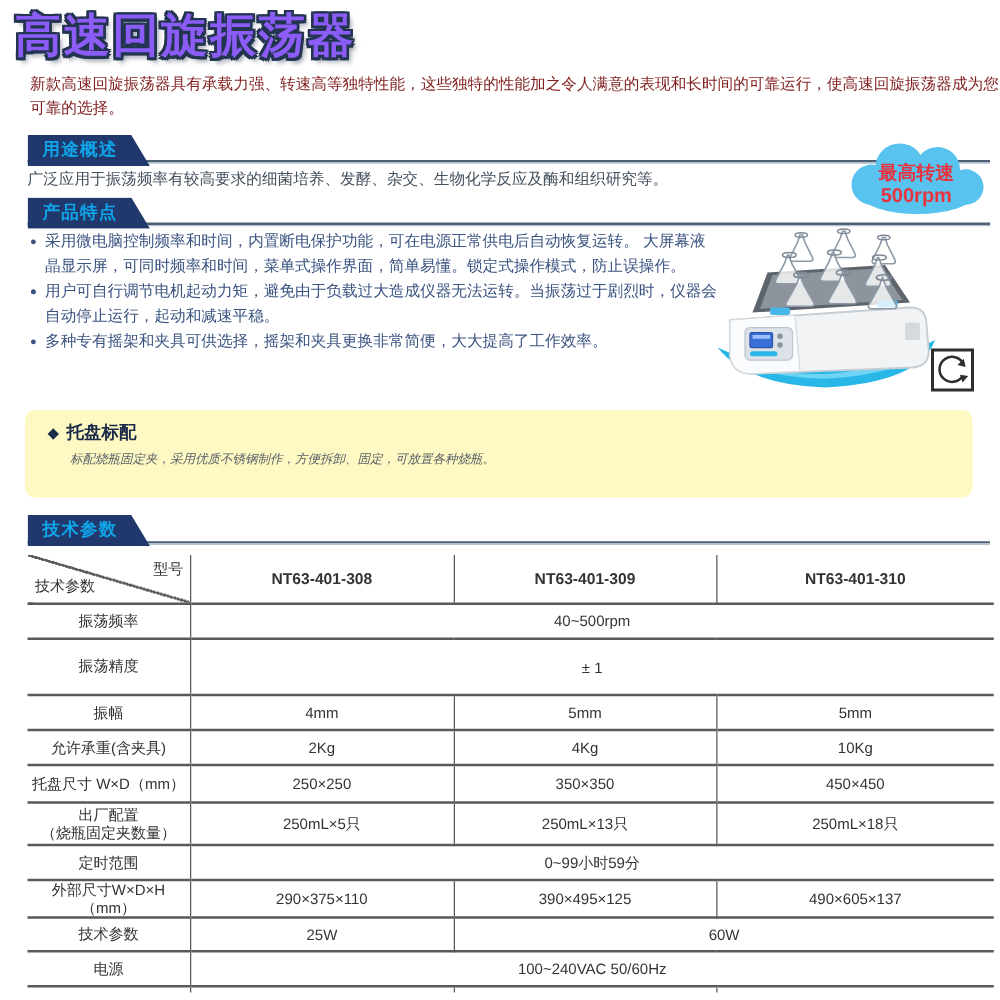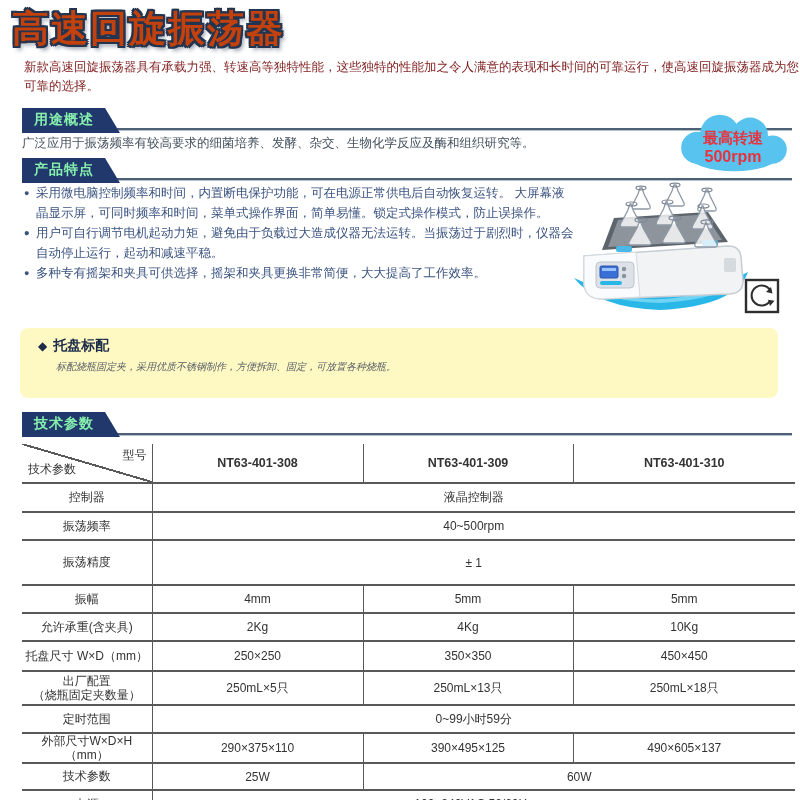--- a/index.html
+++ b/index.html
@@ -1,29 +1,29 @@
 <!DOCTYPE html>
 <html><head>
 <meta charset="utf-8">
 <style>
   html,body{margin:0;padding:0;width:800px;height:800px;overflow:hidden;background:#fff;
     font-family:"Liberation Sans","DejaVu Sans",sans-serif;-webkit-font-smoothing:antialiased;}
   .abs{position:absolute;}
   
   #page-title{
-    top:4px;left:12px;font-size:37px;font-weight:800;color:#c2410c;letter-spacing:2px;
+    top:4px;left:12px;font-size:37px;font-weight:800;color:#8b5cf6;letter-spacing:2px;
     text-shadow:
       -2px -2px 0 #22344f, 2px -2px 0 #22344f, -2px 2px 0 #22344f, 2px 2px 0 #22344f,
       -2px 0 0 #22344f, 2px 0 0 #22344f, 0 -2px 0 #22344f, 0 2px 0 #22344f,
       3px 4px 4px rgba(40,55,80,.55);
   }
   #intro{top:58px;left:8px;width:782px;font-size:12.5px;line-height:19px;color:#7f1d1d;margin-left:16px;}
   
   .sec-badge{
-    left:22px;background:#20386c;color:#86efac;font-size:14px;font-weight:bold;
+    left:22px;background:#20386c;color:#0ea5e9;font-size:14px;font-weight:bold;
     padding:3px 26px 4px 12px;letter-spacing:1px;
     clip-path:polygon(0 0,calc(100% - 15px) 0,100% 100%,0 100%);
     z-index:2;
   }
   .sec-line{
     left:22px;width:770px;height:3px;
     background:linear-gradient(to bottom,#4e6076 0,#4e6076 60%,#b3c0ce 60%,#b3c0ce 100%);
   }
   .body-text{font-size:12.5px;color:#43505d;}
   
@@ -163,24 +163,20 @@
   <tbody>
       <tr class="head" style="height:39px;">
     <td id="corner-cell">
       <span class="c-top">型号</span>
       <span class="c-bottom">技术参数</span>
     </td>
     <th>NT63-401-308</th>
     <th>NT63-401-309</th>
     <th>NT63-401-310</th>
   </tr>
-  <tr style="height:29px;">
-    <td class="lbl">控制器</td>
-    <td colspan="3">液晶控制器</td>
-  </tr>
   <tr style="height:28px;">
     <td class="lbl">振荡频率</td>
     <td colspan="3">40~500rpm</td>
   </tr>
   <tr style="height:45px;">
     <td class="lbl">振荡精度</td>
     <td colspan="3">± 1</td>
   </tr>
   <tr style="height:28px;">
     <td class="lbl">振幅</td>

